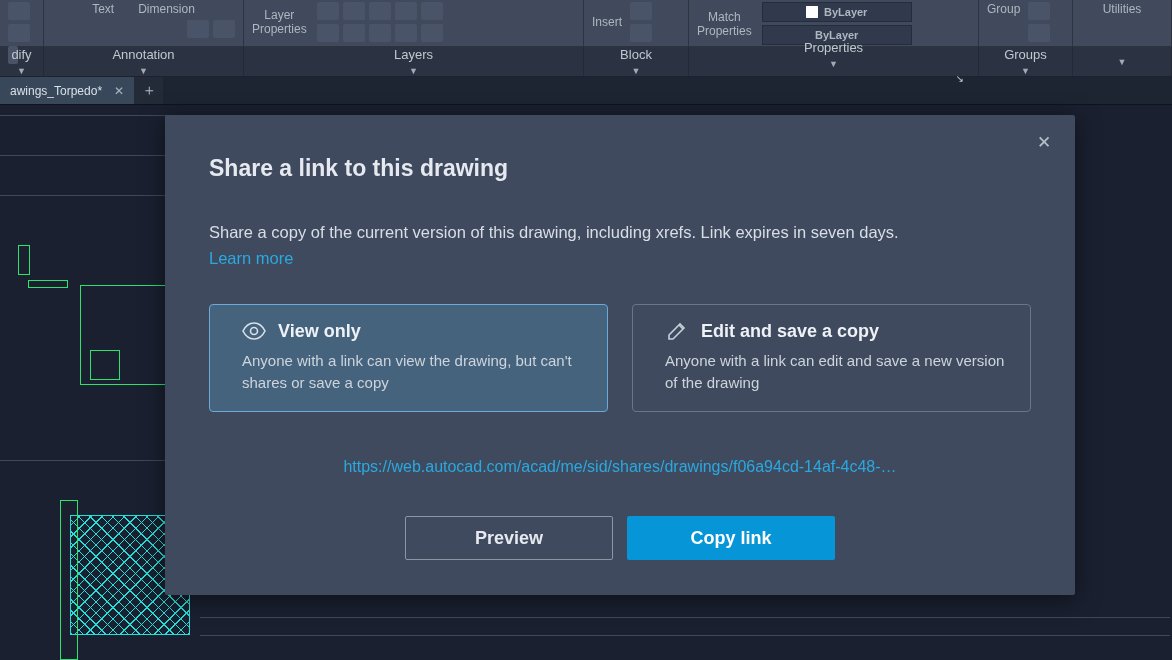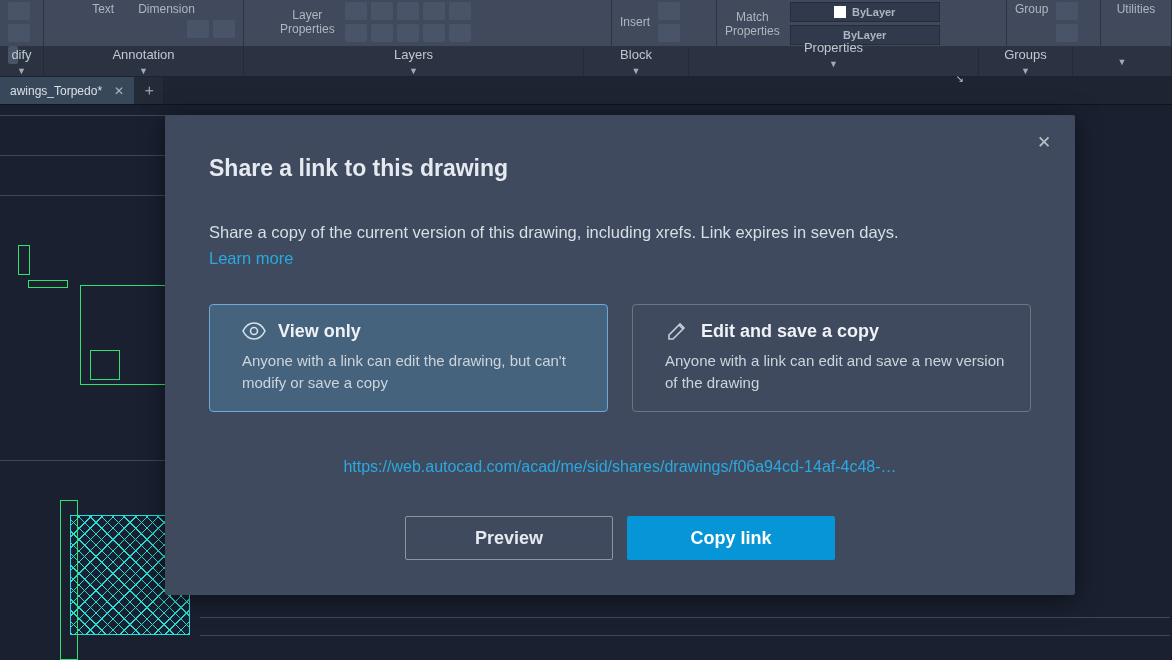--- a/index.html
+++ b/index.html
@@ -175,21 +175,21 @@
   <div class="ribbon-group" style="width:200px;">
     <div style="display:flex;gap:24px;justify-content:center">
       <div class="ribbon-big-label">Text</div>
       <div class="ribbon-big-label">Dimension</div>
     </div>
     <div class="ribbon-icons-row" style="margin-top:4px;justify-content:flex-end;">
       <div class="ribbon-mini"></div>
         <div class="ribbon-mini"></div>
     </div>
   </div>
-  <div class="ribbon-group" style="width:340px;margin-left:28px;">
+  <div class="ribbon-group" style="width:340px;">
     <div style="display:flex;gap:10px;align-items:center;">
       <div style="text-align:center;white-space:pre-line;font-size:12px;color:#aeb6c0;">Layer
 Properties</div>
       <div style="display:flex;flex-direction:column;gap:4px;">
         <div class="ribbon-icons-row">
             <div class="ribbon-mini"></div>
             <div class="ribbon-mini"></div>
             <div class="ribbon-mini"></div>
             <div class="ribbon-mini"></div>
             <div class="ribbon-mini"></div>
@@ -306,21 +306,21 @@
     <div class="option-card selected">
       <div class="option-head">
         <span class="option-icon">
           <svg width="24" height="18" viewBox="0 0 24 18" fill="none" stroke="#d8e0e8" stroke-width="1.6">
             <path d="M1 9 C4 3 9 1 12 1 C15 1 20 3 23 9 C20 15 15 17 12 17 C9 17 4 15 1 9 Z"></path>
             <circle cx="12" cy="9" r="3.5"></circle>
           </svg>
         </span>
         <span>View only</span>
       </div>
-      <div class="option-desc">Anyone with a link can edit the drawing, but can't modify or save a copy</div>
+      <div class="option-desc">Anyone with a link can view the drawing, but can't shares or save a copy</div>
     </div>
     <div class="option-card">
       <div class="option-head">
         <span class="option-icon">
           <svg width="22" height="22" viewBox="0 0 22 22" fill="none" stroke="#c6ced8" stroke-width="1.6">
             <path d="M3 19 L3 15 L14 4 L18 8 L7 19 Z"></path>
             <path d="M13 5 L17 9"></path>
           </svg>
         </span>
         <span>Edit and save a copy</span>

